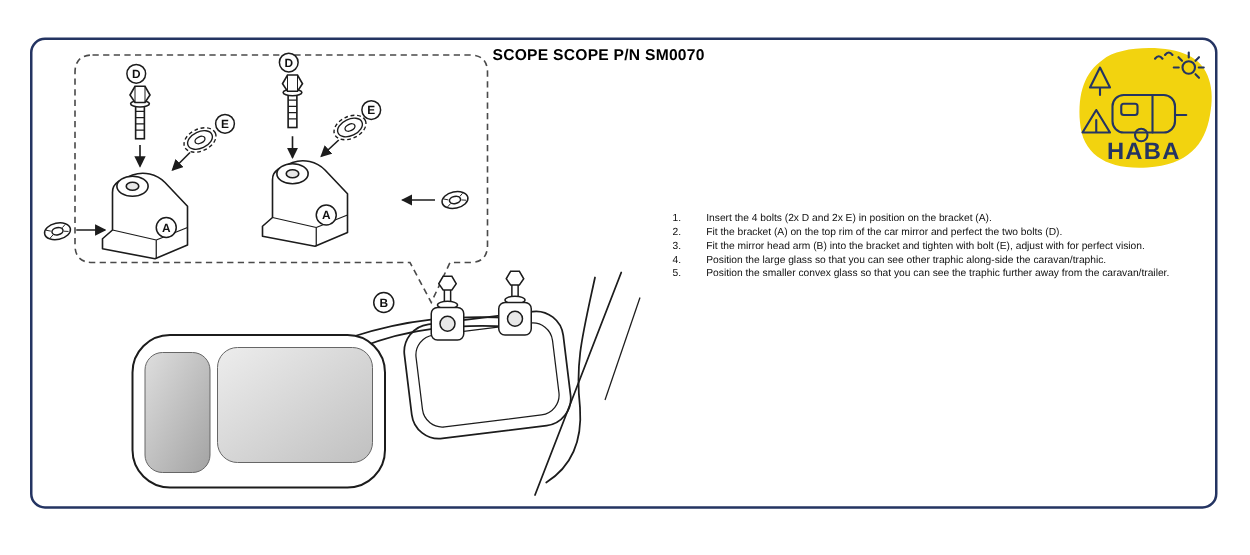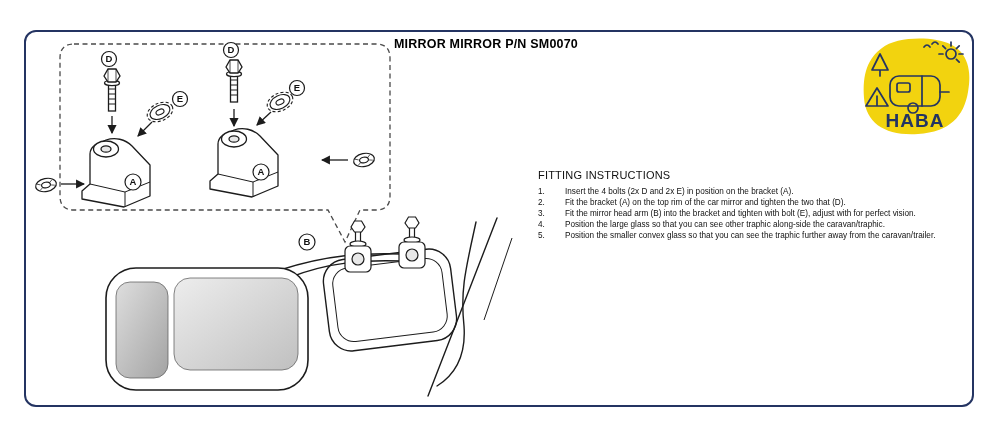--- a/index.html
+++ b/index.html
@@ -37,21 +37,21 @@
   .art { fill:none; stroke:#243462; stroke-width:1.7; stroke-linecap:round; stroke-linejoin:round; }
   .brand { font-family:"Liberation Sans",sans-serif; font-size:19px; font-weight:bold; letter-spacing:1px; text-anchor:middle; }
 </style>
 </head>
 <body>
 
 <div class="page">
 
   <div class="frame"></div>
 
-  <div class="title">MIRROR MIRROR P/N SM0070</div>
+  <div class="title">SCOPE SCOPE P/N SM0070</div>
 
   <svg class="diagram" viewBox="0 0 510 375">
     <defs>
       <marker id="arr" viewBox="0 0 8 8" refX="7" refY="4" markerWidth="7" markerHeight="7" orient="auto-start-reverse">
         <path d="M0,0 L8,4 L0,8 Z" fill="#1c1c1c"></path>
       </marker>
       <linearGradient id="gDark" x1="0" y1="0" x2="1" y2="1">
         <stop offset="0" stop-color="#dedede"></stop>
           <stop offset="1" stop-color="#a3a3a3"></stop>
       </linearGradient>
@@ -169,29 +169,28 @@
         <text x="105" y="153.4">A</text>
       </g>
       <g class="lbl">
         <circle cx="233" cy="140" r="8"></circle>
         <text x="233" y="143.4">A</text>
       </g>
     </g>
   </svg>
 
   <div class="instructions">
-    <h2>FITTING INSTRUCTIONS</h2>
     <ol>
       <li>
         <span class="num">1.</span>
         <span class="txt">Insert the 4 bolts (2x D and 2x E) in position on the bracket (A).</span>
       </li>
       <li>
         <span class="num">2.</span>
-        <span class="txt">Fit the bracket (A) on the top rim of the car mirror and tighten the two that (D).</span>
+        <span class="txt">Fit the bracket (A) on the top rim of the car mirror and perfect the two bolts (D).</span>
       </li>
       <li>
         <span class="num">3.</span>
         <span class="txt">Fit the mirror head arm (B) into the bracket and tighten with bolt (E), adjust with for perfect vision.</span>
       </li>
       <li>
         <span class="num">4.</span>
         <span class="txt">Position the large glass so that you can see other traphic along-side the caravan/traphic.</span>
       </li>
       <li>

